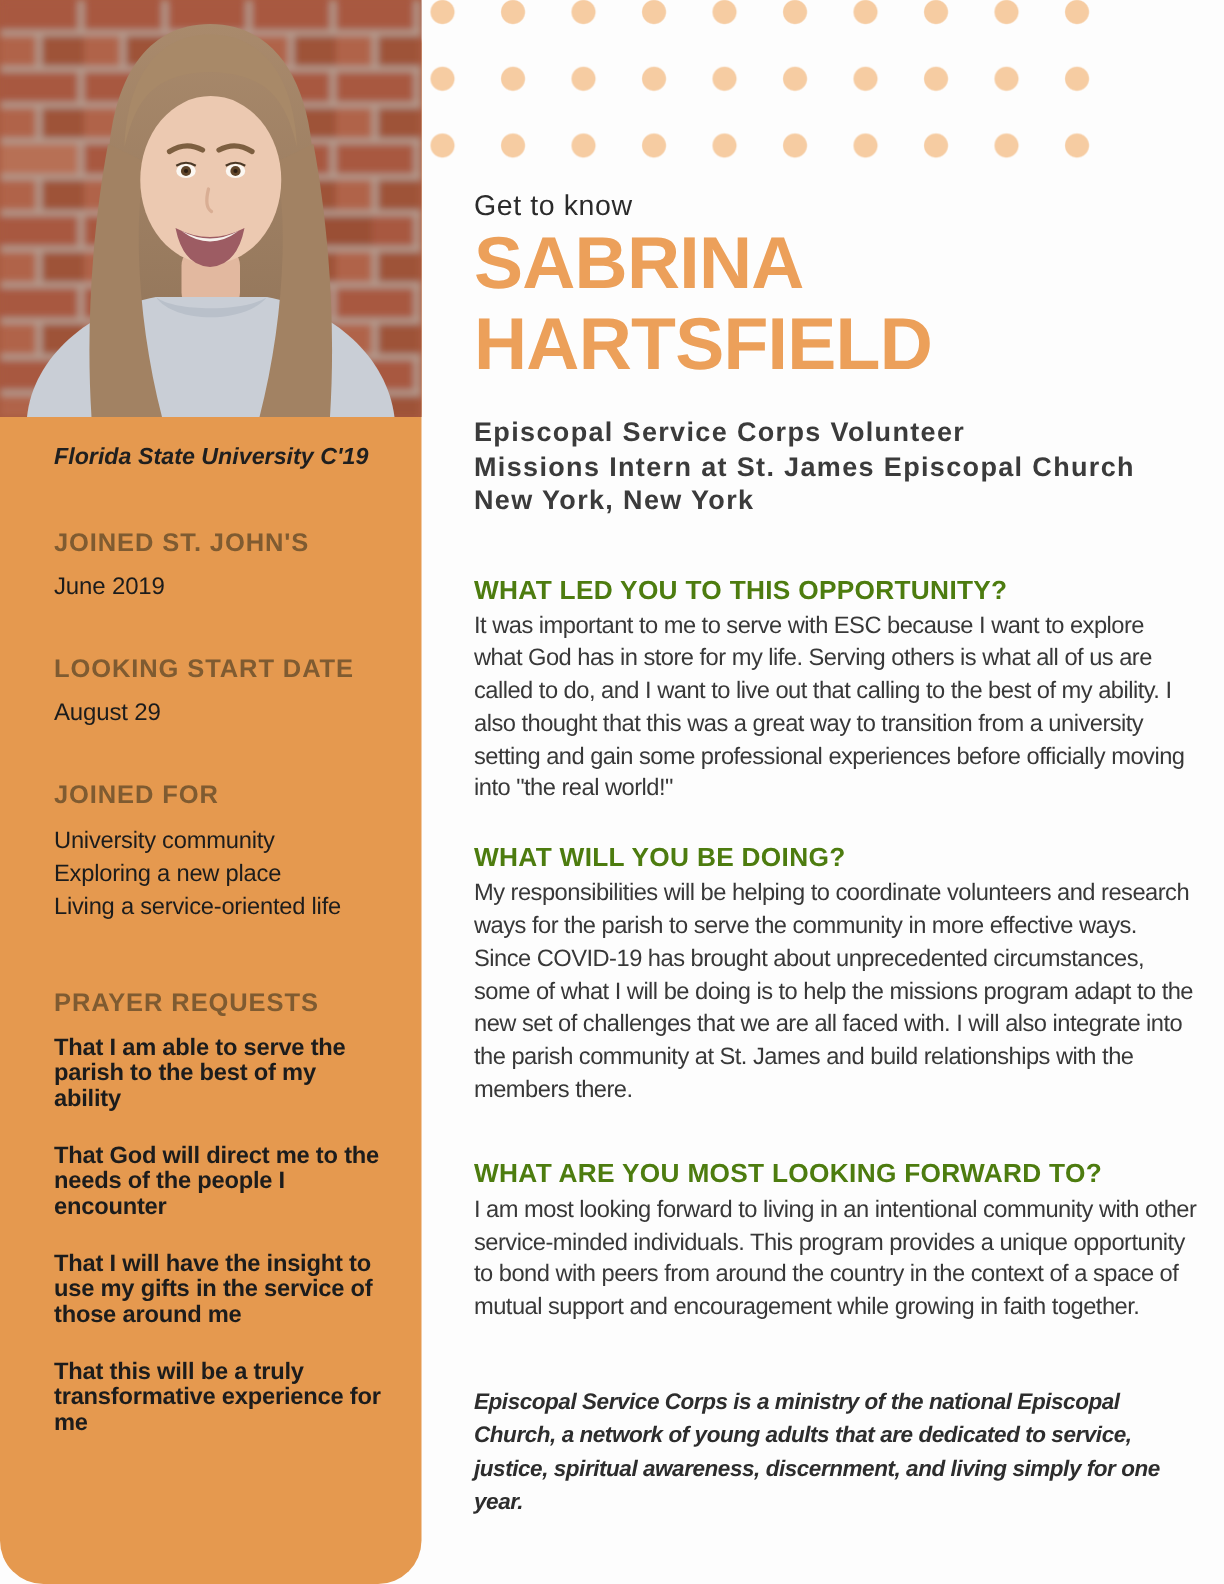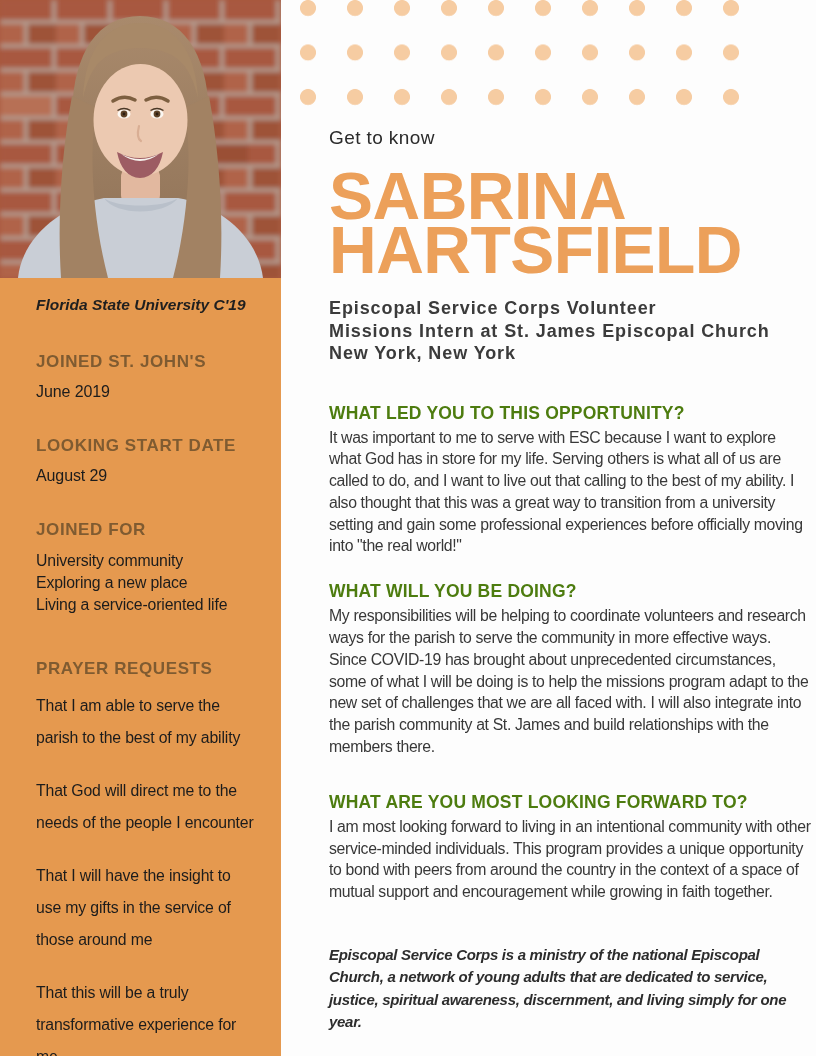--- a/index.html
+++ b/index.html
@@ -1,43 +1,43 @@
 <!DOCTYPE html>
 <html><head>
 <meta charset="utf-8">
 <style>
   html,body{margin:0;padding:0;background:#ffffff;}
   .page{position:relative;width:816px;height:1056px;background:#FDFDFD;overflow:hidden;
         font-family:"Liberation Sans",sans-serif;}
 
   
-  .sidebar{position:absolute;left:0;top:0;width:281px;height:1056px;background:#E5994F;}
+  .sidebar{position:absolute;left:0;top:0;width:281px;height:1056px;background:#E5994F;border-radius:29px;}
   .photo{width:281px;height:278px;overflow:hidden;background:#A8593F;}
   .photo svg{display:block;}
   .side-content{padding:18px 25px 0 36px;}
   .school{margin:0;font-style:italic;font-weight:700;font-size:15.5px;color:#1F1F1F;letter-spacing:0;}
   .sblock h3{margin:0;font-size:17px;font-weight:800;letter-spacing:.6px;color:#7F5B31;line-height:20px;}
   .sblock .val{margin:11px 0 0;font-size:16px;color:#1C1C1C;letter-spacing:-.1px;}
   .block-joined{margin-top:38px;}
   .block-service{margin-top:35px;}
   .block-excited{margin-top:35px;}
   .block-prayer{margin-top:43px;}
   .excited-item{margin:0;font-size:15.8px;line-height:22px;color:#1C1C1C;letter-spacing:-.15px;}
   .excited-item:first-of-type{margin-top:10px;}
-  .prayer-p{margin:11px 0 0;font-size:15.8px;line-height:32px;color:#1C1C1C;letter-spacing:-.15px;}
+  .prayer-p{margin:11px 0 0;font-size:15.8px;line-height:17px;color:#1C1C1C;letter-spacing:-.15px;font-weight:bold;}
   .prayer-p + .prayer-p{margin-top:21px;}
 
   
-  .main{position:absolute;left:294px;top:0;width:473px;height:1056px;}
+  .main{position:absolute;left:281px;top:0;width:473px;height:1056px;}
   .dots{position:absolute;top:-4px;left:4px;right:0;height:112px;
         background-image:radial-gradient(circle at 10px 12px,#F6CCA2 7.6px,rgba(255,255,255,0) 8.4px);
         background-size:47px 44.5px;}
   .content{position:relative;padding:127px 0 0 35px;width:482px;}
   .kicker{margin:0;font-size:19px;color:#2B2B2B;letter-spacing:.4px;}
-  .name{margin:20px 0 0;font-size:66px;line-height:54px;font-weight:800;color:#ECA05A;letter-spacing:-.5px;}
+  .name{margin:0 0 0;font-size:49px;line-height:54px;font-weight:800;color:#ECA05A;letter-spacing:-.5px;}
   .name span{display:block;}
   .subtitle{margin:20px 0 0;font-size:18px;line-height:22.5px;color:#3B3B3B;letter-spacing:.9px;font-weight:700;}
   .subtitle span{display:block;}
   .qa h2{margin:0;font-size:17.5px;font-weight:800;color:#4d7c0f;letter-spacing:.2px;line-height:21px;}
   .qa p{margin:3px 0 0;font-size:15.8px;line-height:21.8px;color:#383838;letter-spacing:-.35px;}
   .qa1{margin-top:38px;}
   .qa2{margin-top:24px;}
   .qa3{margin-top:34px;}
   .footer-note{margin:41px 0 0;font-style:italic;font-weight:600;font-size:15px;line-height:22.3px;
                color:#2D2D2D;letter-spacing:-.3px;}

